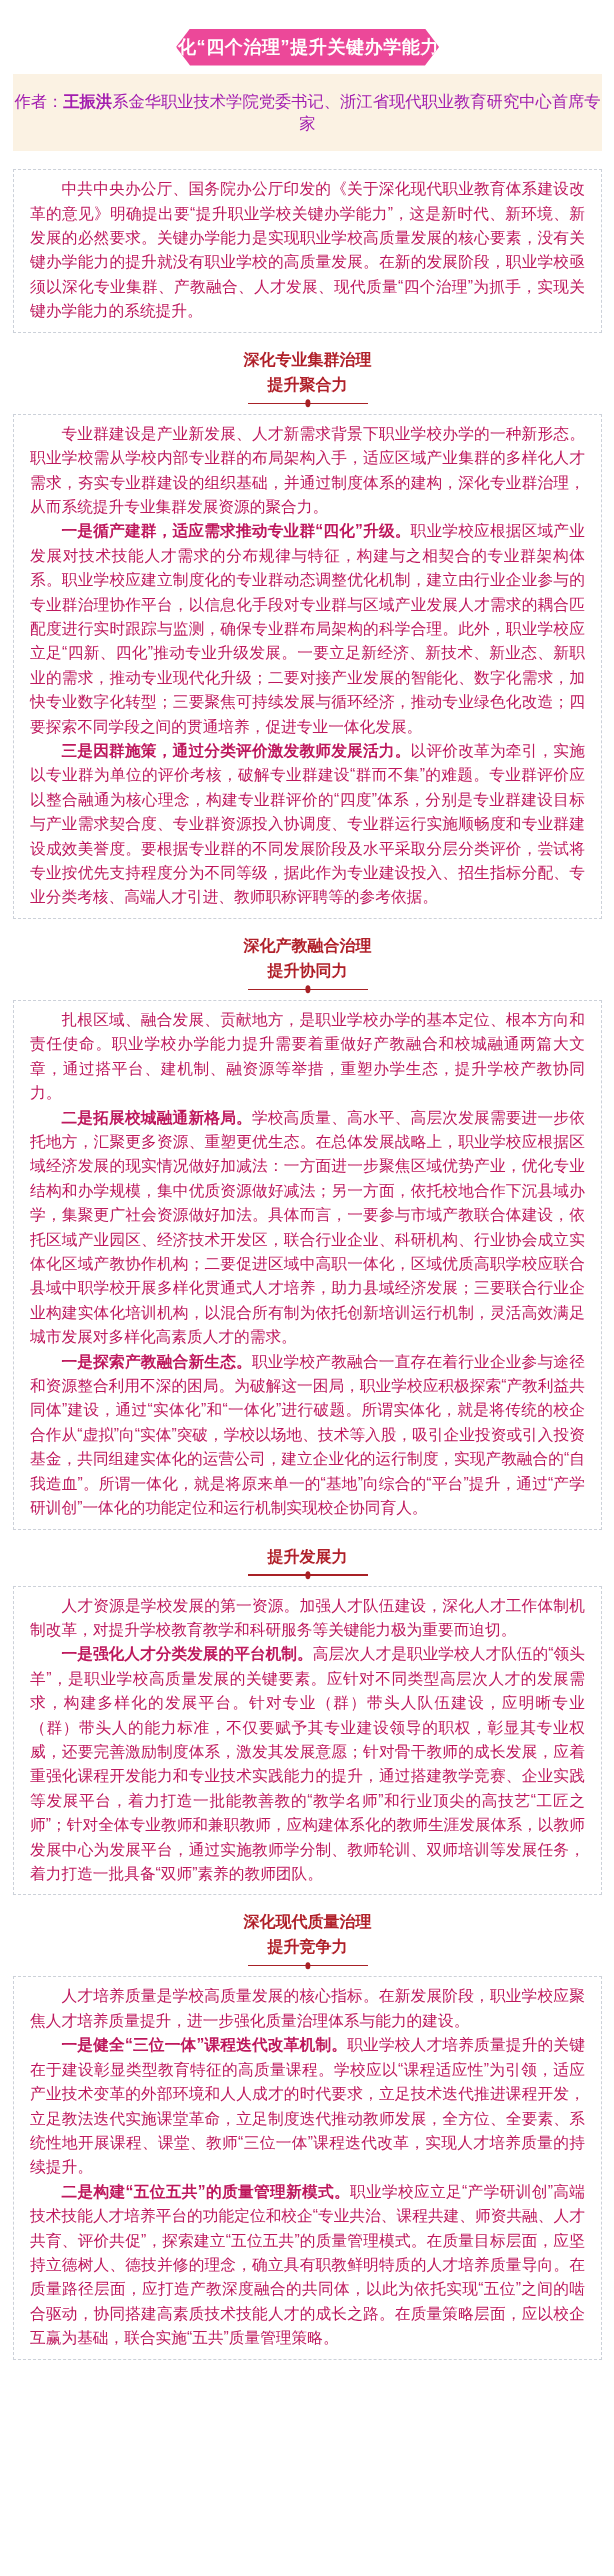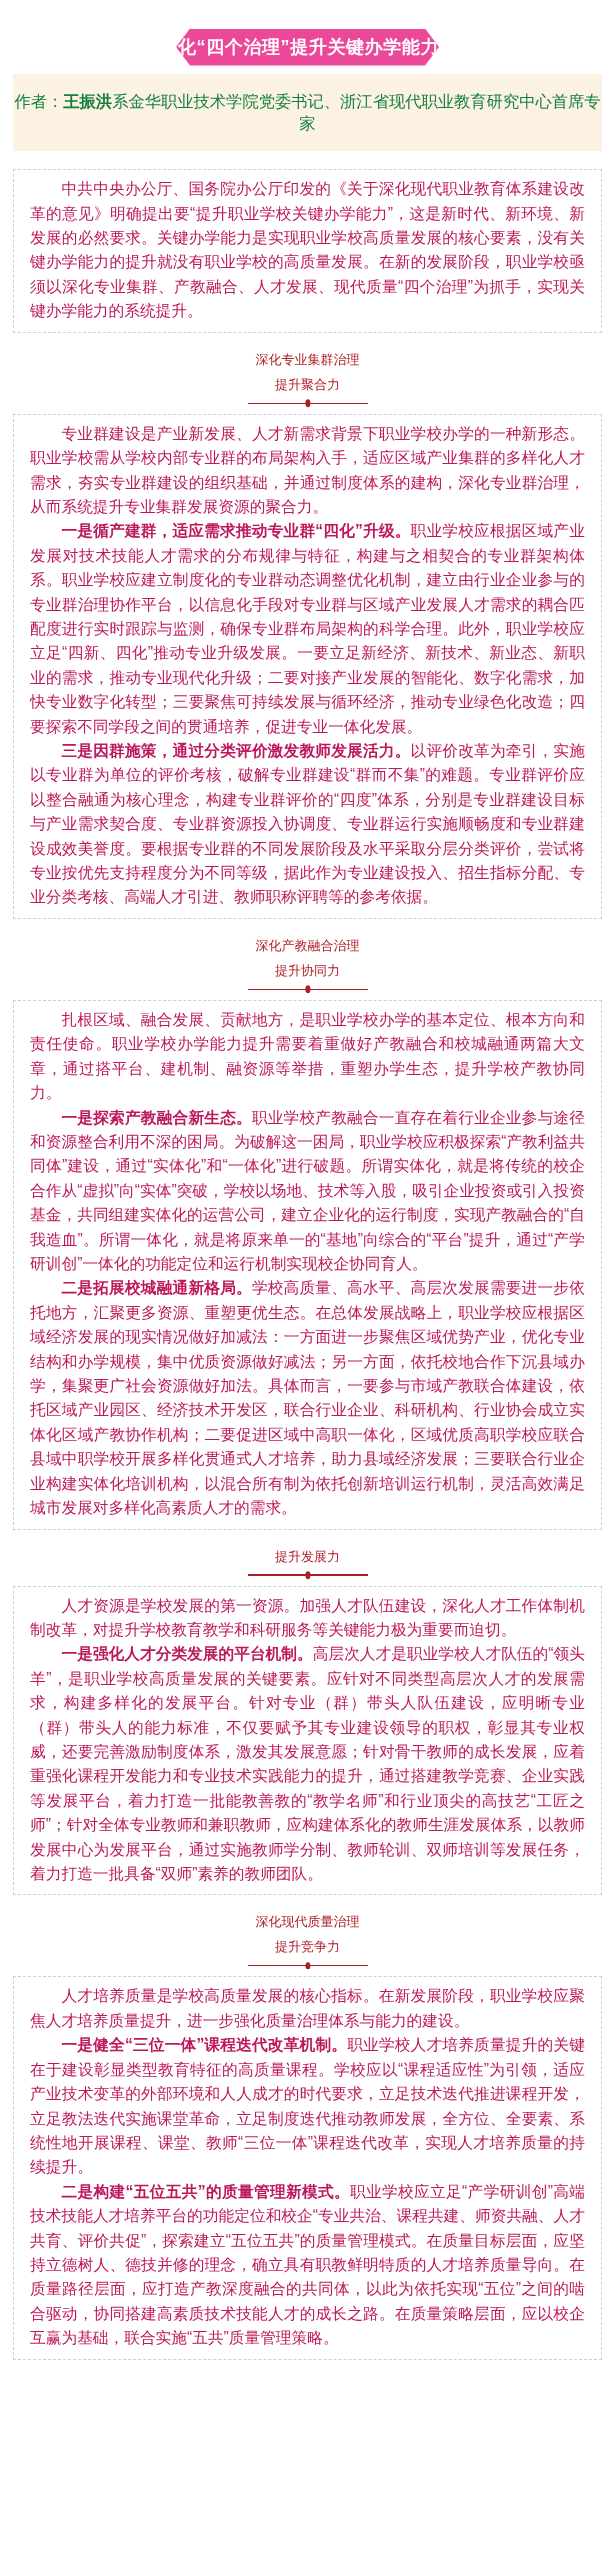--- a/index.html
+++ b/index.html
@@ -35,21 +35,21 @@
     margin: 8.7px 12.8px 0 12.8px;
     height: 77px;
     background: #fbf2e3;
     display: flex;
     align-items: center;
     justify-content: center;
   }
   .author-line {
     margin: 0;
     font-size: 16.3px;
-    color: #15803d;
+    color: #a21caf;
     text-align: center;
   }
   .author-line b { font-weight: bold; }
 
   
   .dashed-box {
     margin: 18px 12.8px 0 12.8px;
     border: 1.7px dashed #ccd1d9;
     padding: 7px 16.3px 8.1px 16.3px;
     background: #ffffff;
@@ -61,22 +61,22 @@
     line-height: 24.4px;
     text-indent: 2em;
     color: #be185d;
     text-align: justify;
   }
   .para .lead { font-weight: bold; }
 
   
   .sec-head { margin-top: 14px; text-align: center; }
   .sec-head-line {
-    font-size: 13px;
-    font-weight: normal;
+    font-size: 16px;
+    font-weight: bold;
     color: #b0202a;
     line-height: 25px;
   }
   .divider {
     position: relative;
     width: 120px;
     height: 1.2px;
     background: #a82126;
     margin: 5.8px auto 0 auto;
   }
@@ -124,22 +124,22 @@
 
   <div class="sec-head">
     <div class="sec-head-line">深化产教融合治理</div>
     <div class="sec-head-line">提升协同力</div>
     <div class="divider">
         <span class="dot"></span>
       </div>
   </div>
   <div class="dashed-box content-box">
     <p class="para"><span>扎根区域、融合发展、贡献地方，是职业学校办学的基本定位、根本方向和责任使命。职业学校办学能力提升需要着重做好产教融合和校城融通两篇大文章，通过搭平台、建机制、融资源等举措，重塑办学生态，提升学校产教协同力。</span></p>
+    <p class="para"><span class="lead">二是拓展校城融通新格局。</span><span>学校高质量、高水平、高层次发展需要进一步依托地方，汇聚更多资源、重塑更优生态。在总体发展战略上，职业学校应根据区域经济发展的现实情况做好加减法：一方面进一步聚焦区域优势产业，优化专业结构和办学规模，集中优质资源做好减法；另一方面，依托校地合作下沉县域办学，集聚更广社会资源做好加法。具体而言，一要参与市域产教联合体建设，依托区域产业园区、经济技术开发区，联合行业企业、科研机构、行业协会成立实体化区域产教协作机构；二要促进区域中高职一体化，区域优质高职学校应联合县域中职学校开展多样化贯通式人才培养，助力县域经济发展；三要联合行业企业构建实体化培训机构，以混合所有制为依托创新培训运行机制，灵活高效满足城市发展对多样化高素质人才的需求。</span></p>
     <p class="para"><span class="lead">一是探索产教融合新生态。</span><span>职业学校产教融合一直存在着行业企业参与途径和资源整合利用不深的困局。为破解这一困局，职业学校应积极探索“产教利益共同体”建设，通过“实体化”和“一体化”进行破题。所谓实体化，就是将传统的校企合作从“虚拟”向“实体”突破，学校以场地、技术等入股，吸引企业投资或引入投资基金，共同组建实体化的运营公司，建立企业化的运行制度，实现产教融合的“自我造血”。所谓一体化，就是将原来单一的“基地”向综合的“平台”提升，通过“产学研训创”一体化的功能定位和运行机制实现校企协同育人。</span></p>
-    <p class="para"><span class="lead">二是拓展校城融通新格局。</span><span>学校高质量、高水平、高层次发展需要进一步依托地方，汇聚更多资源、重塑更优生态。在总体发展战略上，职业学校应根据区域经济发展的现实情况做好加减法：一方面进一步聚焦区域优势产业，优化专业结构和办学规模，集中优质资源做好减法；另一方面，依托校地合作下沉县域办学，集聚更广社会资源做好加法。具体而言，一要参与市域产教联合体建设，依托区域产业园区、经济技术开发区，联合行业企业、科研机构、行业协会成立实体化区域产教协作机构；二要促进区域中高职一体化，区域优质高职学校应联合县域中职学校开展多样化贯通式人才培养，助力县域经济发展；三要联合行业企业构建实体化培训机构，以混合所有制为依托创新培训运行机制，灵活高效满足城市发展对多样化高素质人才的需求。</span></p>
   </div>
 
   <div class="sec-head">
     <div class="sec-head-line">提升发展力</div>
     <div class="divider">
         <span class="dot"></span>
       </div>
   </div>
   <div class="dashed-box content-box">
     <p class="para"><span>人才资源是学校发展的第一资源。加强人才队伍建设，深化人才工作体制机制改革，对提升学校教育教学和科研服务等关键能力极为重要而迫切。</span></p>

